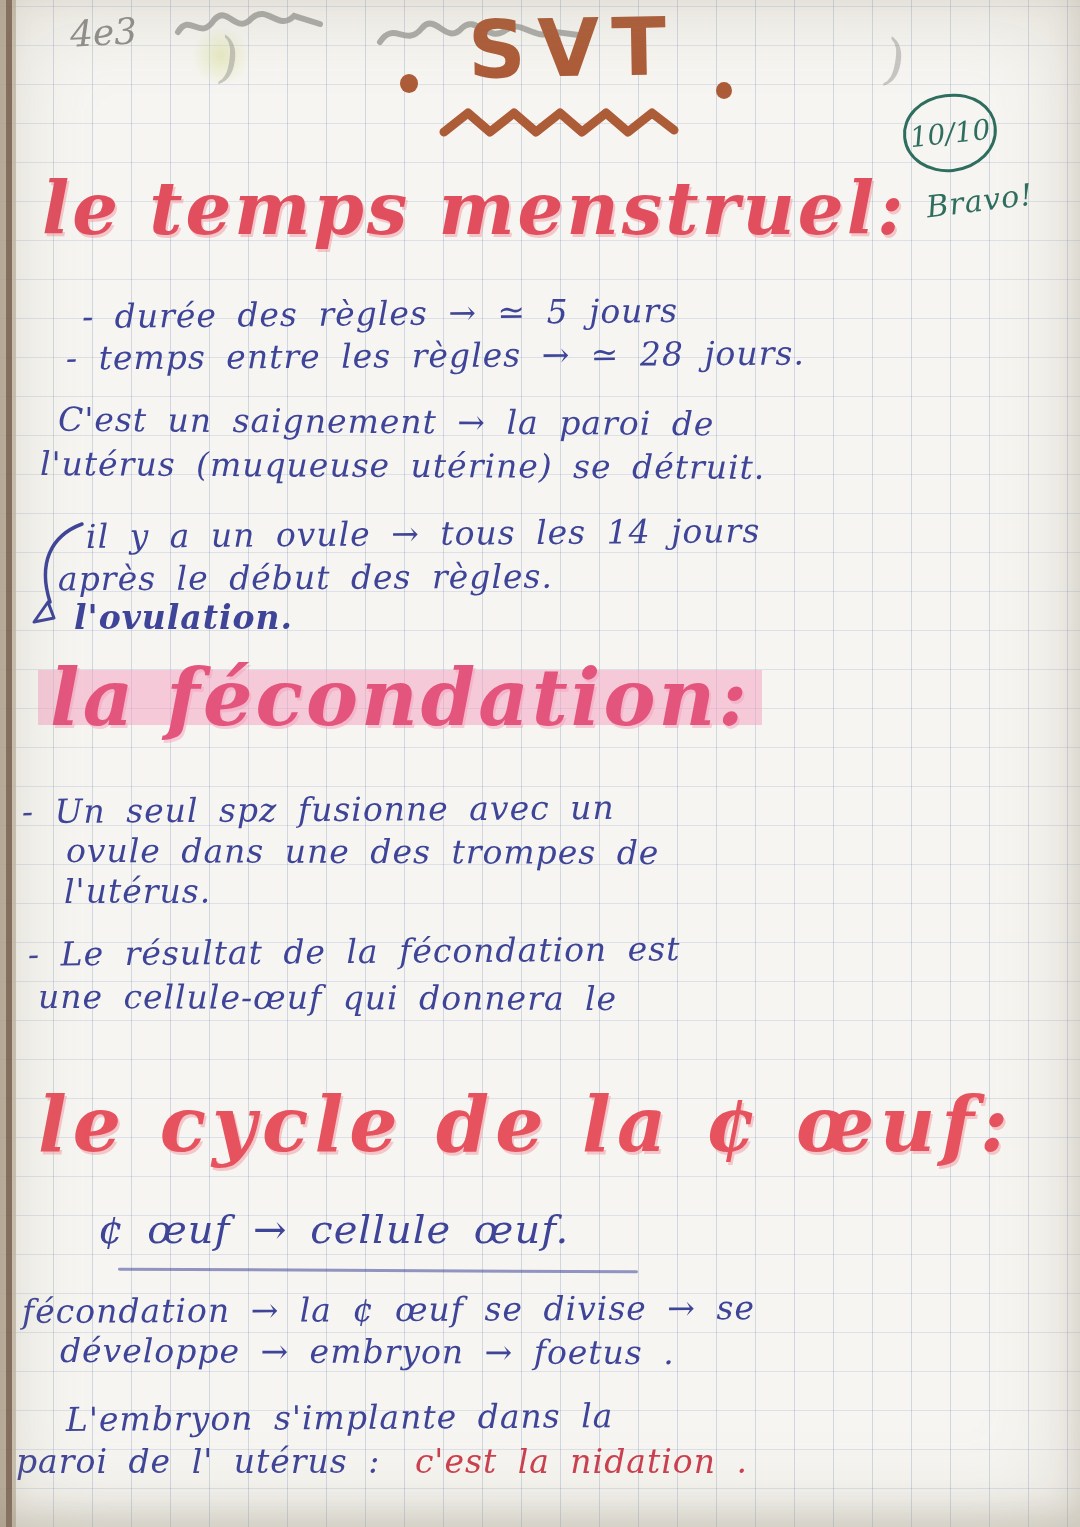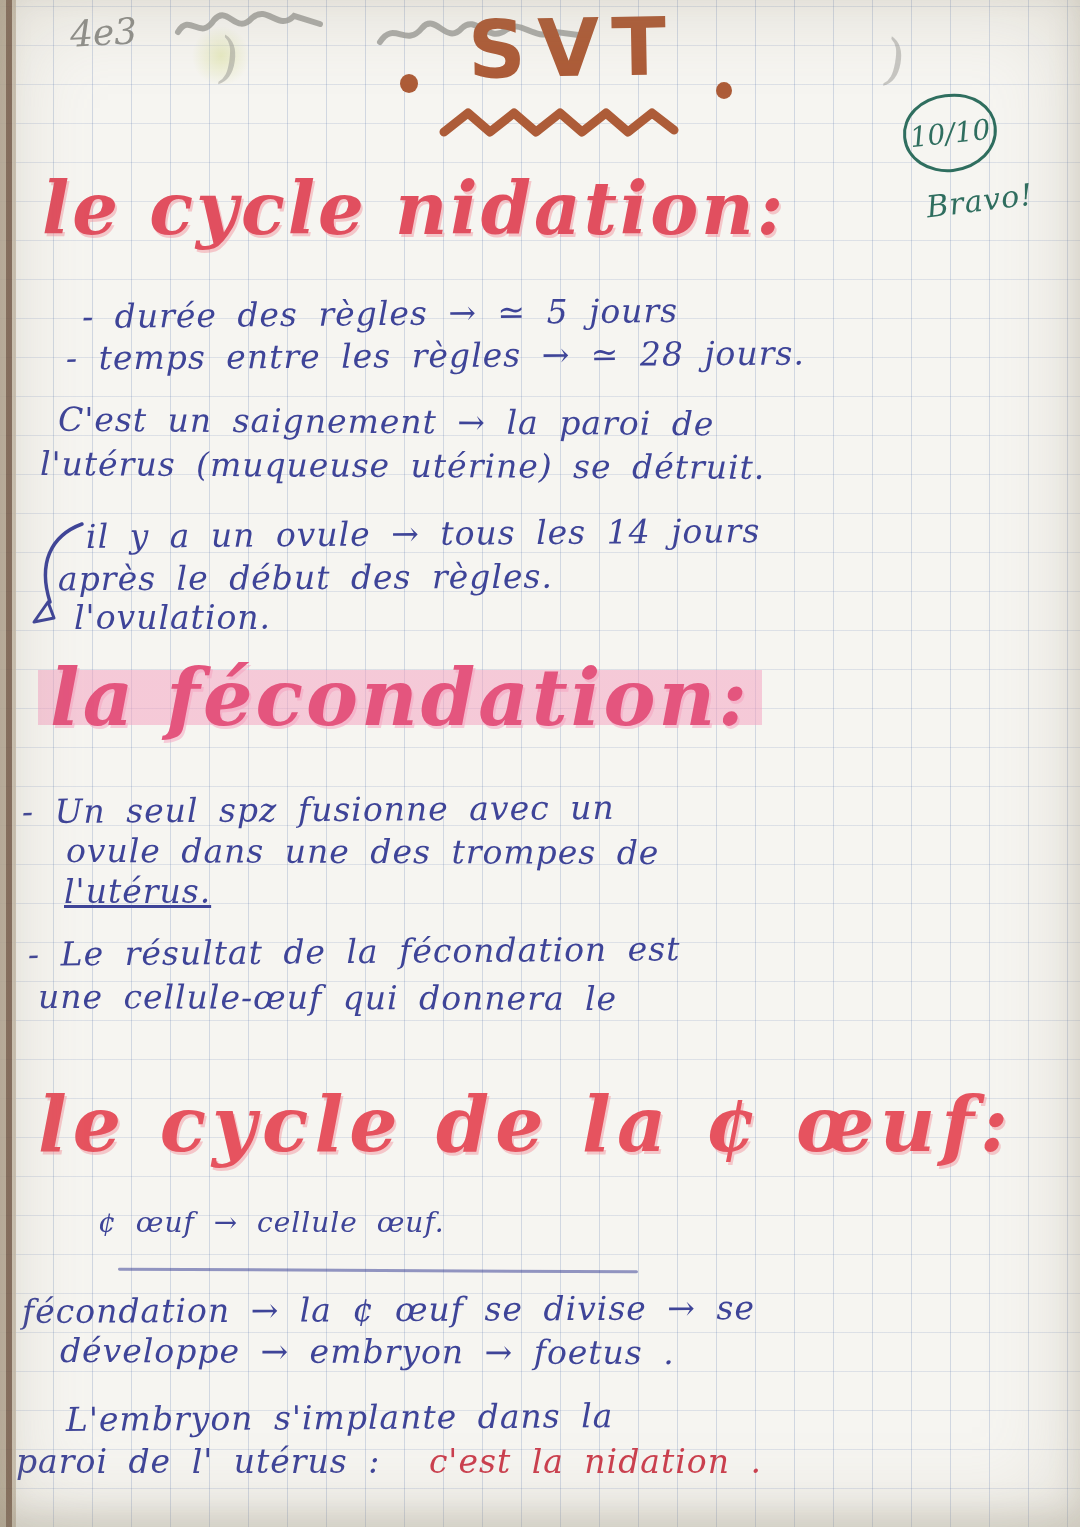--- a/index.html
+++ b/index.html
@@ -104,55 +104,55 @@
   <div class="dot" style="left:716px;top:82px;width:16px;height:17px;"></div>
   <svg style="left:438px;top:104px;" width="260" height="36" viewBox="0 0 260 36">
     <path d="M6,28 L30,9 L52,28 L76,9 L98,28 L122,9 L144,28 L168,9 L190,28 L214,9 L236,26" fill="none" stroke="#ad5c38" stroke-width="9" stroke-linecap="round" stroke-linejoin="round"></path>
   </svg>
 
   <div class="grade">
     <span>10/10</span>
   </div>
   <div class="praise">Bravo!</div>
 
-  <div class="heading" style="left:42px;top:166px;">le cycle nidation:</div>
+  <div class="heading" style="left:42px;top:166px;">le temps menstruel:</div>
 
   <div class="line" style="left:82px;top:294px;transform:rotate(-.6deg);">- durée des règles → ≃ 5 jours</div>
   <div class="line" style="left:66px;top:336px;transform:rotate(-.4deg);">- temps entre les règles → ≃ 28 jours.</div>
 
   <div class="line" style="left:58px;top:402px;transform:rotate(.4deg);">C'est un saignement → la paroi de</div>
   <div class="line" style="left:40px;top:446px;transform:rotate(.3deg);">l'utérus (muqueuse utérine) se détruit.</div>
 
   <svg style="left:26px;top:518px;" width="66" height="114" viewBox="0 0 66 114">
     <path d="M56,6 C24,18 12,46 24,84" fill="none" stroke="#3e4498" stroke-width="3.5" stroke-linecap="round"></path>
     <path d="M22,84 L8,104 L28,100 Z" fill="none" stroke="#3e4498" stroke-width="3" stroke-linejoin="round"></path>
   </svg>
   <div class="line" style="left:86px;top:514px;transform:rotate(-.5deg);">il y a un ovule → tous les 14 jours</div>
   <div class="line" style="left:58px;top:558px;transform:rotate(-.3deg);">après le début des règles.</div>
-  <div class="line" style="left:74px;top:598px;">l'ovulation.</div>
+  <div class="line" style="left:74px;top:598px;font-weight:bold;">l'ovulation.</div>
 
   <div class="heading" style="left:38px;top:652px;font-size:78px;color:var(--pink);text-shadow:2px 3px 0 rgba(246,160,190,.5);">
     <span class="hl">la fécondation:</span>
   </div>
 
   <div class="line" style="left:22px;top:790px;transform:rotate(-.4deg);">- Un seul spz fusionne avec un</div>
   <div class="line" style="left:66px;top:832px;transform:rotate(.2deg);">ovule dans une des trompes de</div>
-  <div class="line" style="left:64px;top:872px;text-decoration:underline;">l'utérus.</div>
+  <div class="line" style="left:64px;top:872px;">l'utérus.</div>
 
   <div class="line" style="left:28px;top:932px;transform:rotate(-.5deg);">- Le résultat de la fécondation est</div>
   <div class="line" style="left:38px;top:978px;transform:rotate(.2deg);">une cellule-œuf qui donnera le</div>
 
   <div class="heading" style="left:38px;top:1080px;font-size:76px;letter-spacing:6px;color:#e6535f;">le cycle de la ¢ œuf:</div>
 
-  <div class="line" style="left:98px;top:1206px;font-size:28px;">¢ œuf → cellule œuf.</div>
+  <div class="line" style="left:98px;top:1206px;font-size:40px;">¢ œuf → cellule œuf.</div>
   <div class="underline-stroke"></div>
 
   <div class="line" style="left:22px;top:1290px;transform:rotate(-.3deg);">fécondation → la ¢ œuf se divise → se</div>
   <div class="line" style="left:60px;top:1332px;transform:rotate(.2deg);">développe → embryon → foetus .</div>
 
   <div class="line" style="left:66px;top:1398px;transform:rotate(-.4deg);">L'embryon s'implante dans la</div>
   <div class="line" style="left:16px;top:1442px;">
     <span>paroi de l' utérus :</span>
-    <span class="redpen" style="margin-left:28px;">c'est la nidation .</span>
+    <span class="redpen" style="margin-left:14px;">c'est la nidation .</span>
   </div>
 
   <div class="shade"></div>
 </div>
 
 </body></html>

